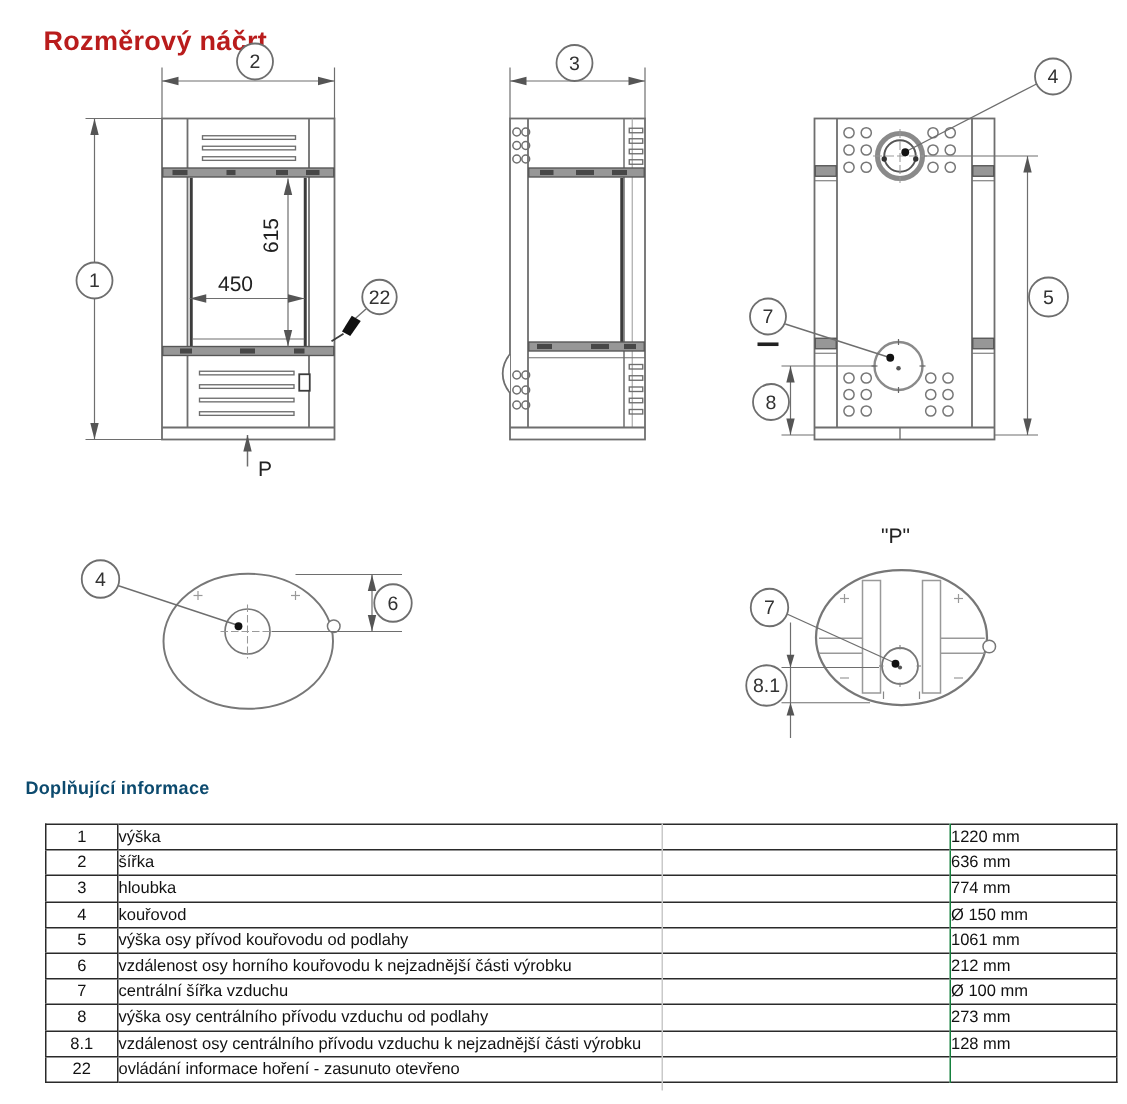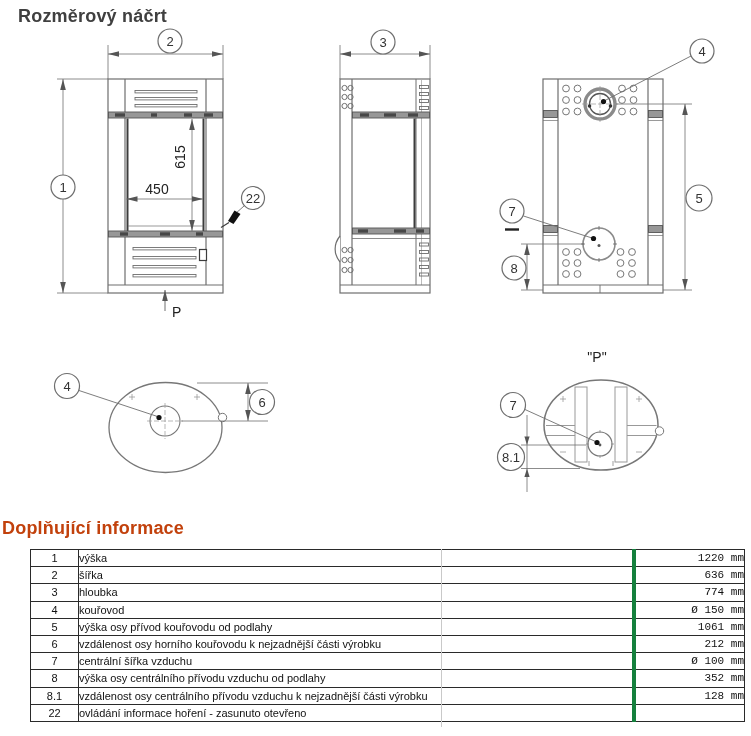--- a/index.html
+++ b/index.html
@@ -1,26 +1,26 @@
 <!DOCTYPE html>
 <html><head>
 <meta charset="utf-8">
 <style>
   html,body{margin:0;padding:0;background:#fff;}
   body{width:751px;height:736px;position:relative;font-family:"Liberation Sans",sans-serif;overflow:hidden;}
-  .h-title{position:absolute;left:17px;top:5px;font-size:18px;font-weight:bold;color:#404040;margin:1px;letter-spacing:.2px;}
-  .h-info{position:absolute;left:2px;top:518px;font-size:18px;font-weight:bold;color:#c2410c;margin:0;letter-spacing:.2px;}
+  .h-title{position:absolute;left:17px;top:5px;font-size:18px;font-weight:bold;color:#b91c1c;margin:12px;letter-spacing:.2px;}
+  .h-info{position:absolute;left:17px;top:518px;font-size:12px;font-weight:bold;color:#0c4a6e;margin:0;letter-spacing:.2px;}
   svg.draw{position:absolute;left:0;top:0;}
   table.info{position:absolute;left:30px;top:549px;width:714px;border-collapse:collapse;table-layout:fixed;}
   table.info{border:1.5px solid #2a2a2a;}
   table.info td{height:16.2px;font-size:11px;color:#111;border-top:1.5px solid #2a2a2a;overflow:visible;white-space:nowrap;padding:0;}
   table.info tr:first-child td{border-top:none;}
   td.c-num{text-align:center;border-right:1.3px solid #2a2a2a;}
   td.c-label{padding-left:4px;margin-left:12px;}
-  td.c-value{text-align:right;padding-right:6px;border-left:4px solid #15803d;font-family:Liberation Mono, monospace;}
+  td.c-value{text-align:left;padding-right:6px;border-left:1px solid #15803d;}
   .colline{position:absolute;left:441px;top:549px;width:1px;height:178px;background:#c9c9c9;}
   .bal-txt{font-size:13px;fill:#333;}
   .dim-txt{font-size:14px;fill:#222;}
 </style>
 </head>
 <body>
 
 <h1 class="h-title">Rozměrový náčrt</h1>
 
 <svg class="draw" width="751" height="515" viewBox="0 0 751 515">
@@ -368,21 +368,21 @@
       <td class="c-value">212 mm</td>
     </tr>
     <tr>
       <td class="c-num">7</td>
       <td class="c-label">centrální šířka vzduchu</td>
       <td class="c-value">Ø 100 mm</td>
     </tr>
     <tr>
       <td class="c-num">8</td>
       <td class="c-label">výška osy centrálního přívodu vzduchu od podlahy</td>
-      <td class="c-value">352 mm</td>
+      <td class="c-value">273 mm</td>
     </tr>
     <tr>
       <td class="c-num">8.1</td>
       <td class="c-label">vzdálenost osy centrálního přívodu vzduchu k nejzadnější části výrobku</td>
       <td class="c-value">128 mm</td>
     </tr>
     <tr>
       <td class="c-num">22</td>
       <td class="c-label">ovládání informace hoření - zasunuto otevřeno</td>
       <td class="c-value"></td>

